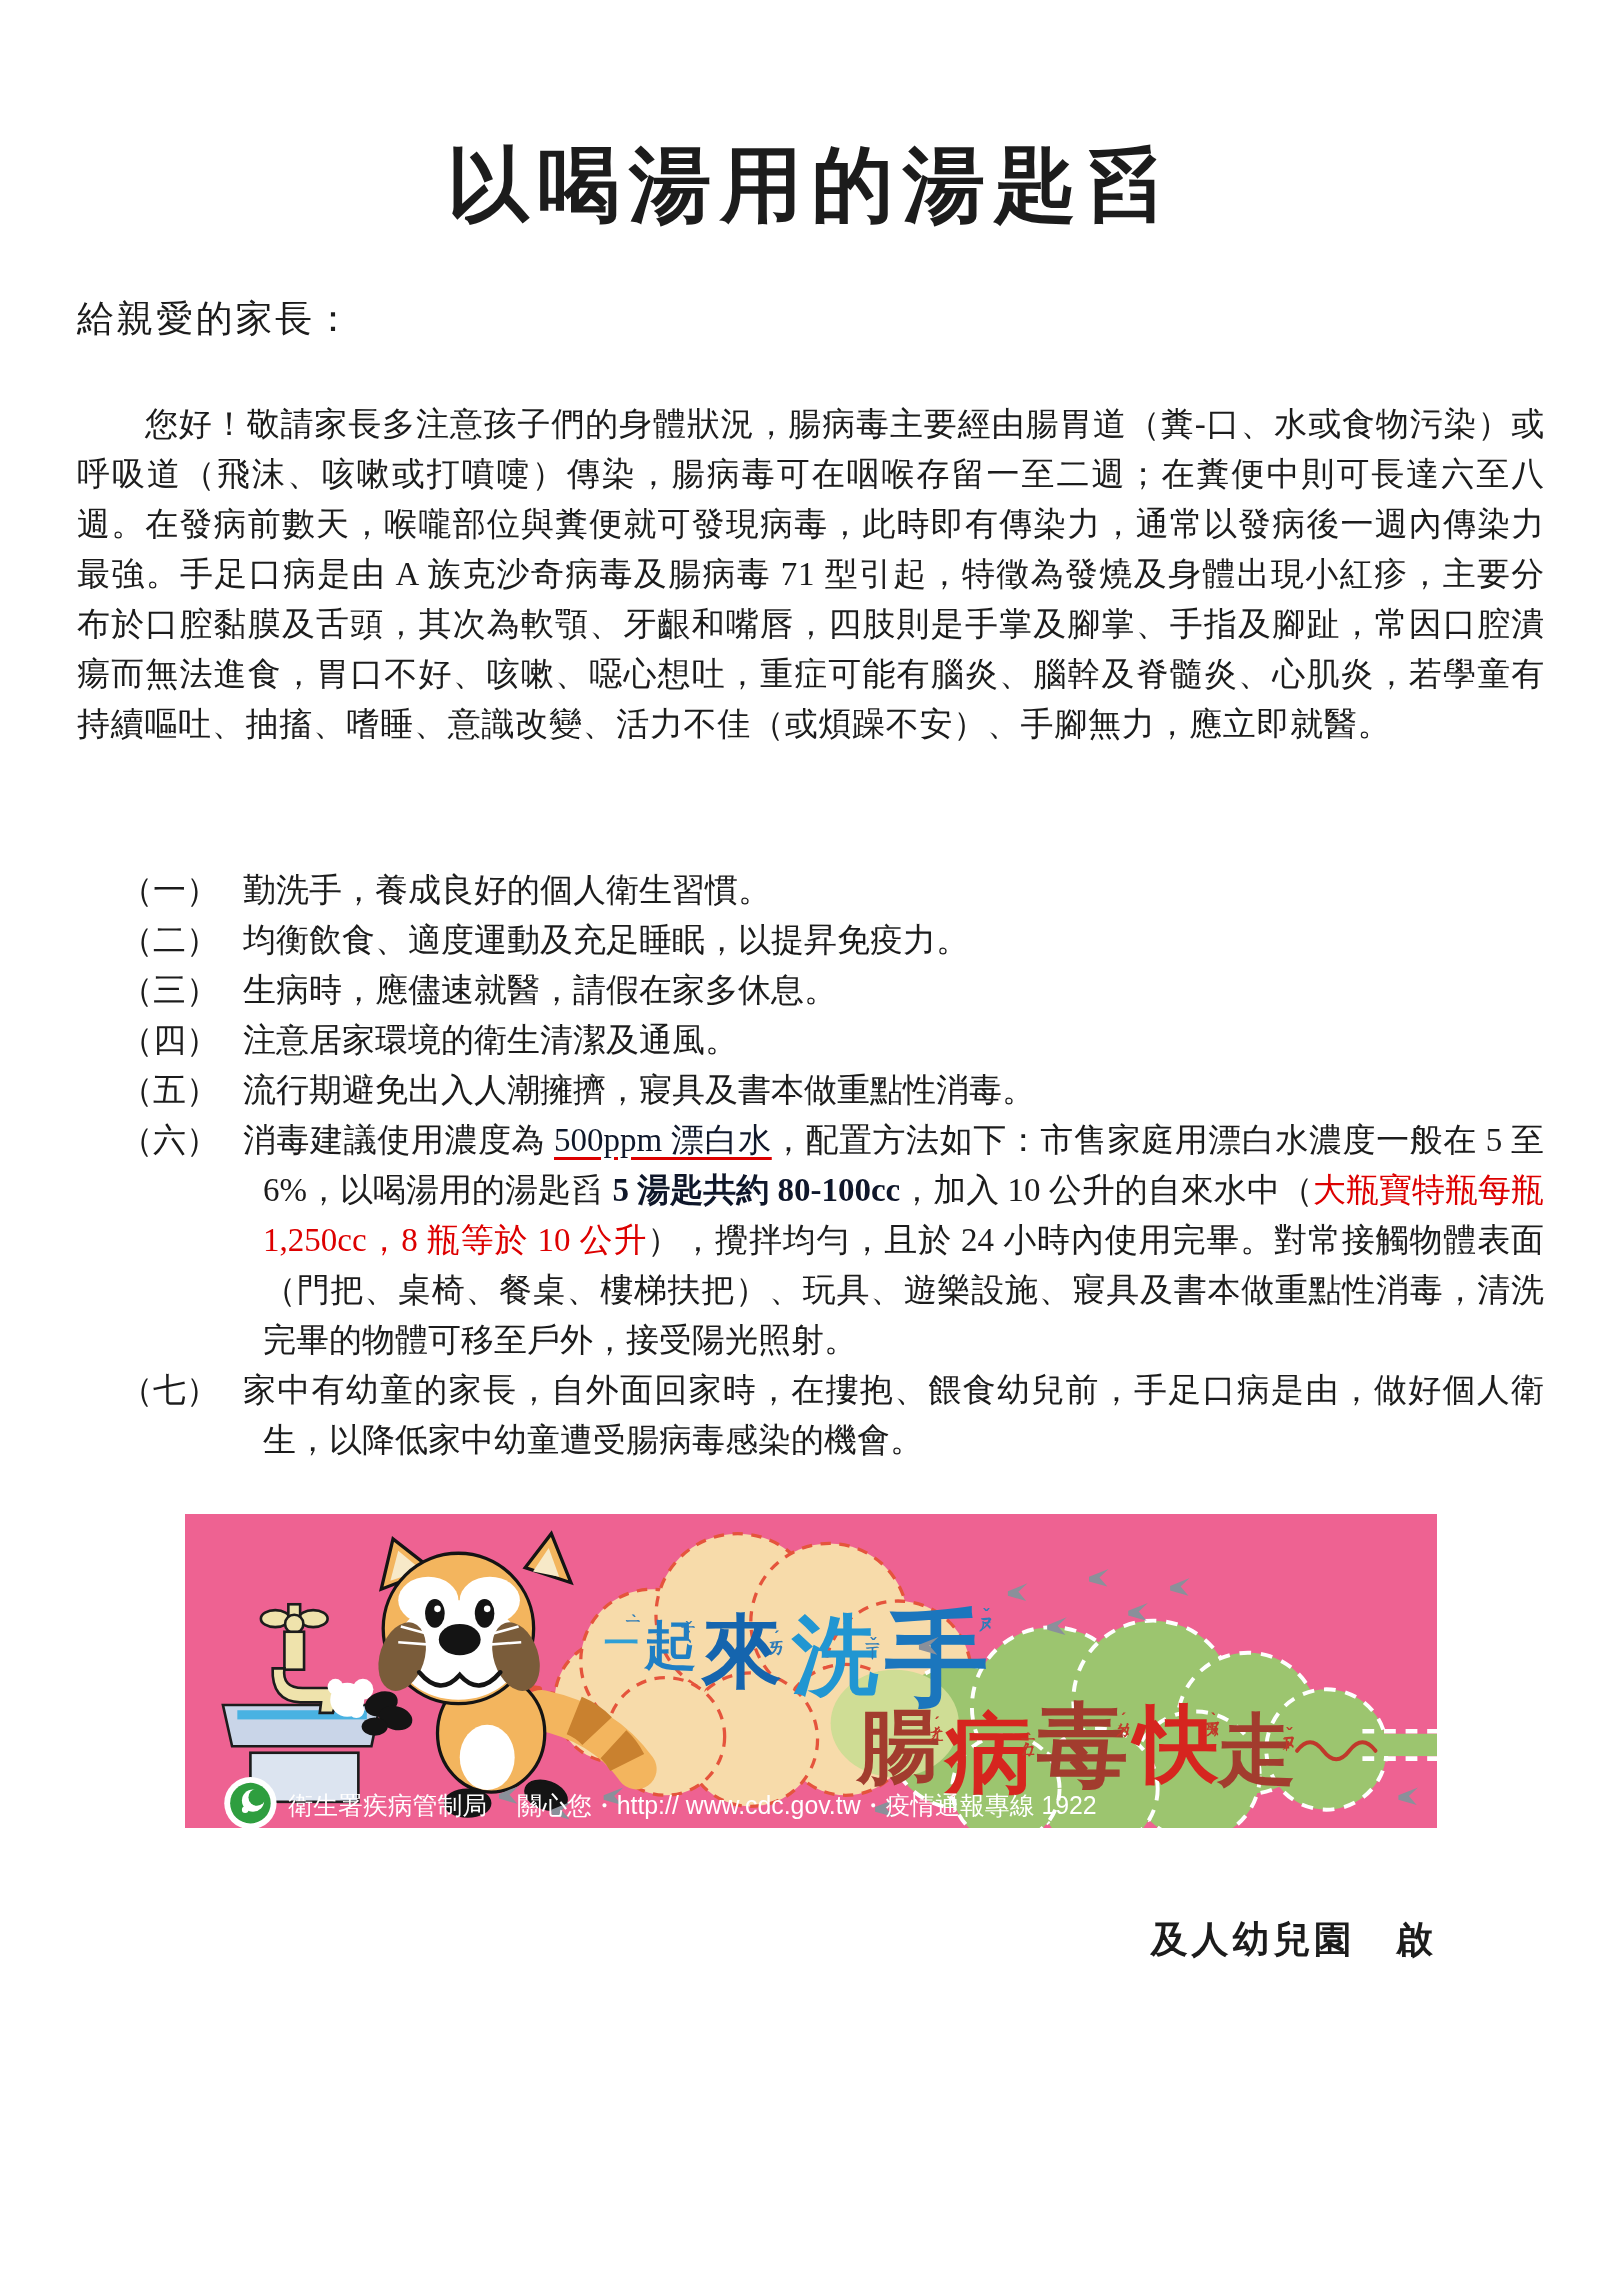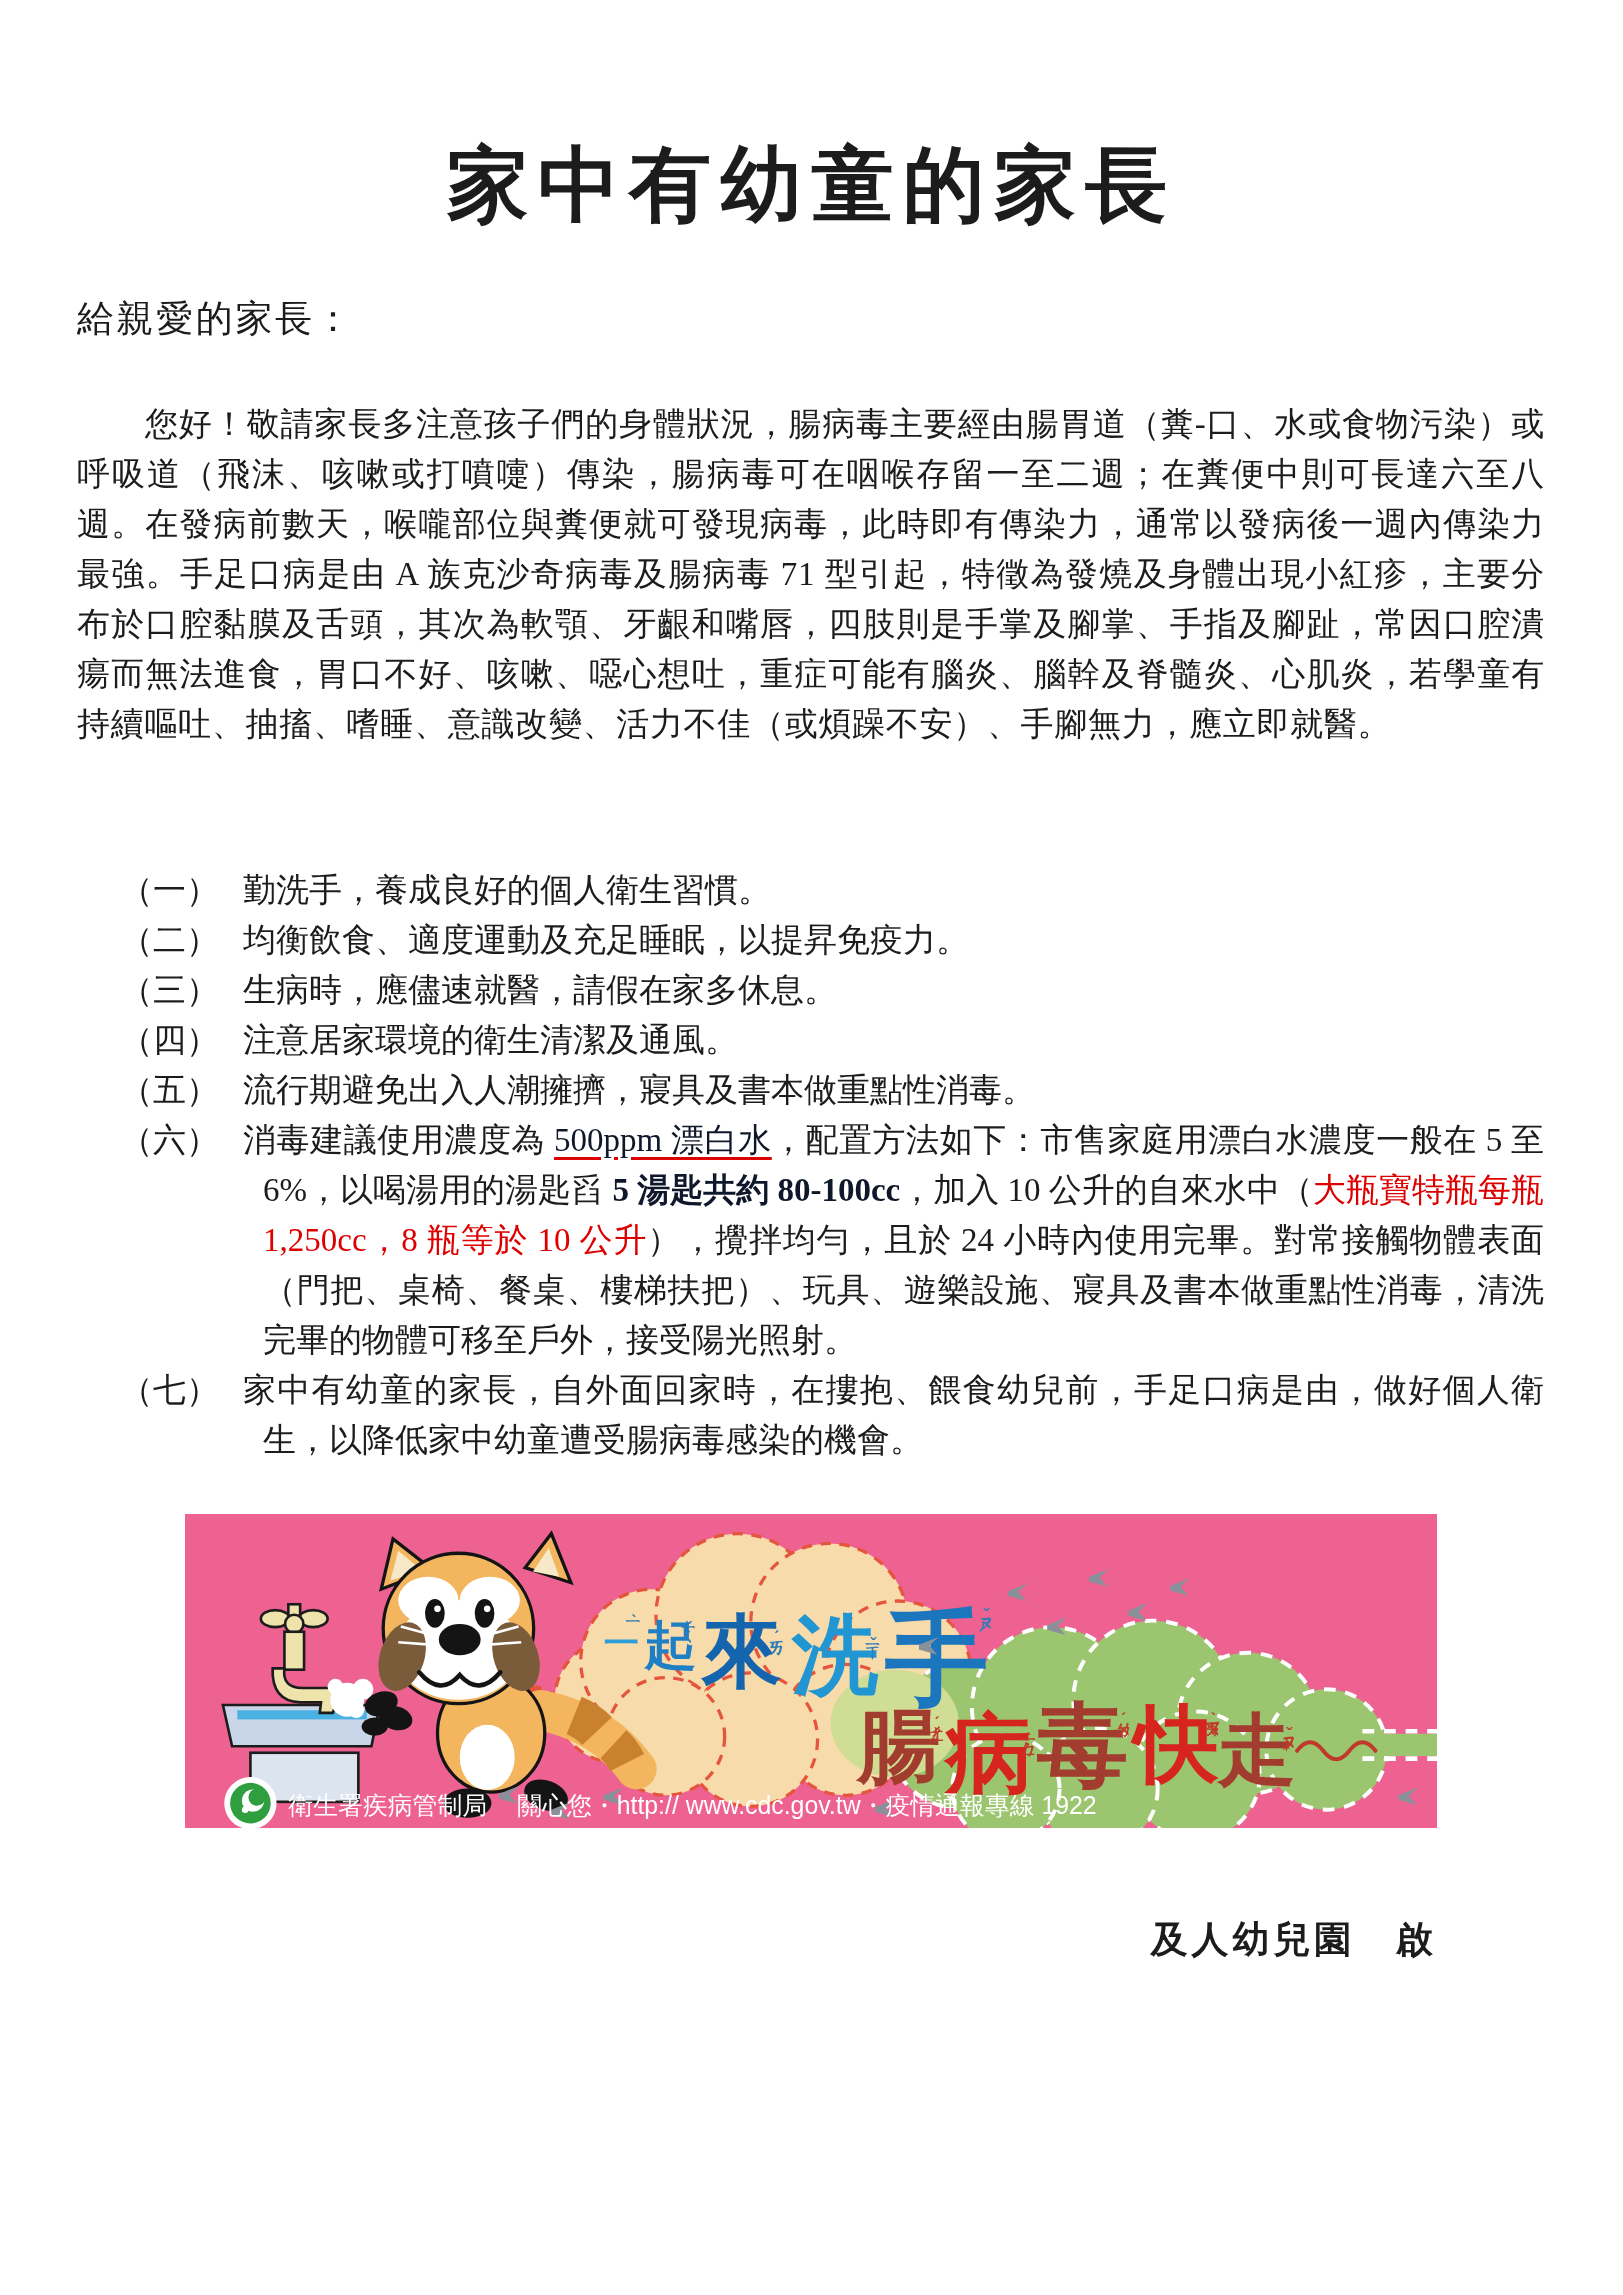--- a/index.html
+++ b/index.html
@@ -25,21 +25,21 @@
   .closing{position:absolute;top:1915px;right:186px;font-size:37px;font-weight:bold;letter-spacing:3.9px;}
   svg{display:block;font-family:"Liberation Sans","DejaVu Sans",sans-serif;}
   .zy{writing-mode:vertical-rl;text-orientation:upright;font-size:27px;font-weight:bold;}
   .slogan{font-weight:bold;}
 </style>
 </head>
 <body>
 
 <div class="page">
 
-  <h1 class="doc-title">家中有幼童的家長</h1>
+  <h1 class="doc-title">以喝湯用的湯匙舀</h1>
 
   <div class="greeting">給親愛的家長：</div>
 
   <p class="intro">您好！敬請家長多注意孩子們的身體狀況，腸病毒主要經由腸胃道（糞-口、水或食物污染）或呼吸道（飛沫、咳嗽或打噴嚏）傳染，腸病毒可在咽喉存留一至二週；在糞便中則可長達六至八週。在發病前數天，喉嚨部位與糞便就可發現病毒，此時即有傳染力，通常以發病後一週內傳染力最強。手足口病是由 A 族克沙奇病毒及腸病毒 71 型引起，特徵為發燒及身體出現小紅疹，主要分布於口腔黏膜及舌頭，其次為軟顎、牙齦和嘴唇，四肢則是手掌及腳掌、手指及腳趾，常因口腔潰瘍而無法進食，胃口不好、咳嗽、噁心想吐，重症可能有腦炎、腦幹及脊髓炎、心肌炎，若學童有持續嘔吐、抽搐、嗜睡、意識改變、活力不佳（或煩躁不安）、手腳無力，應立即就醫。</p>
 
 
   <div class="prevention-list">
     <div class="li">
       <span class="num">（一）</span>
       <span class="txt">勤洗手，養成良好的個人衛生習慣。</span>

